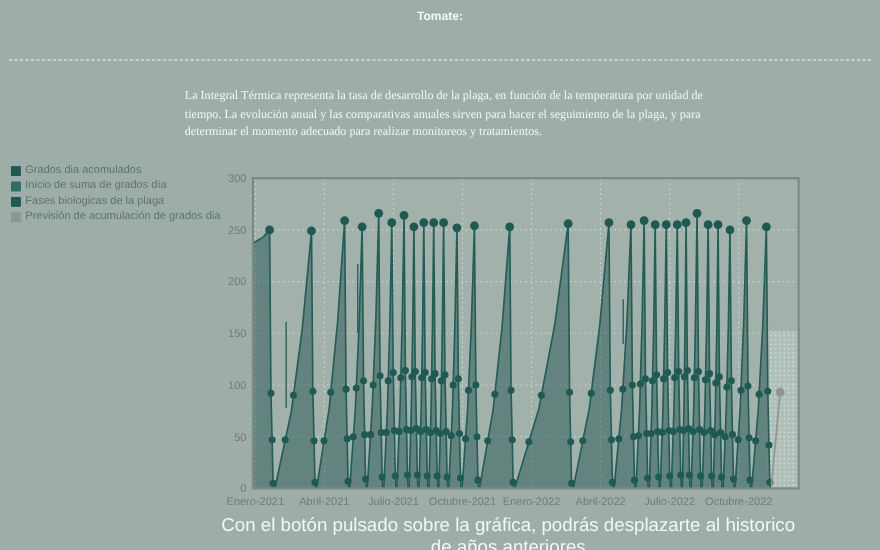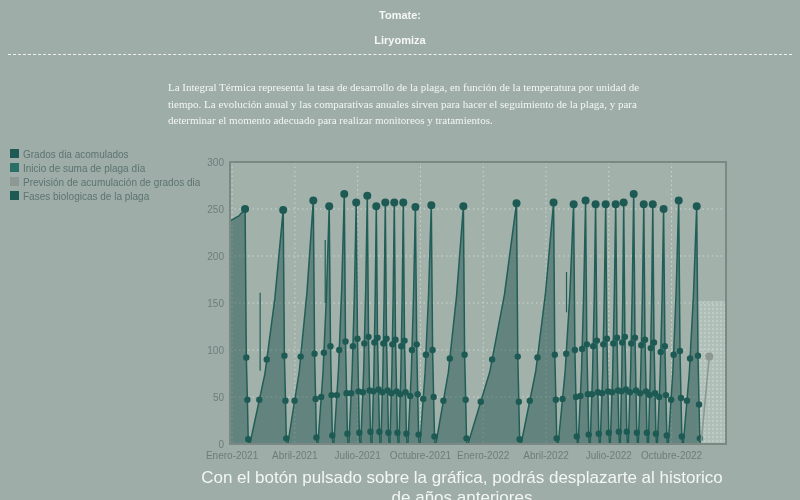--- a/index.html
+++ b/index.html
@@ -11,57 +11,56 @@
   }
   .hdr{position:absolute;left:0;top:0;width:800px;text-align:center;color:#f4f7f5;}
   .hdr .t1{font-size:11px;font-weight:bold;margin-top:9px;}
   .hdr .t2{font-size:11px;font-weight:bold;margin-top:13px;}
   .hdr-divider{position:absolute;left:8px;right:8px;top:46px;border:0;border-top:1px dashed #eef3f1;}
   .desc{
     position:absolute;left:168px;top:79px;width:488px;
     color:#f2f6f4;font-size:11px;line-height:1.5;margin:0;font-family:Liberation Serif, serif;
   }
   .legend{position:absolute;left:10px;top:149px;}
-  .legend-item{display:flex;align-items:flex-start;margin-bottom:3px;cursor:pointer;}
+  .legend-item{display:flex;align-items:flex-end;margin-bottom:3px;cursor:pointer;}
   .legend-swatch{width:9px;height:9px;display:inline-block;margin-right:4px;flex:0 0 auto;}
   .legend-label{font-size:10px;color:#5d7470;white-space:nowrap;}
   .chart-wrap{position:absolute;left:192px;top:152px;width:540px;height:326px;}
   svg text{font-family:"Liberation Sans","DejaVu Sans",sans-serif;}
   .hint{
     position:absolute;left:192px;top:468px;width:540px;text-align:center;
     color:#f2f6f4;font-size:17px;
   }
 </style>
 </head>
 <body>
 
 <div class="hdr">
   <div class="t1">Tomate:</div>
-  <div class="t2">Liryomiza</div>
 </div>
 <hr class="hdr-divider">
 
 <p class="desc">La Integral Térmica representa la tasa de desarrollo de la plaga, en función de la temperatura por unidad de tiempo. La evolución anual y las comparativas anuales sirven para hacer el seguimiento de la plaga, y para determinar el momento adecuado para realizar monitoreos y tratamientos.</p>
 
 <div class="legend" id="legend">
     <div class="legend-item">
       <span class="legend-swatch" style="background: rgb(30, 90, 84);"></span>
       <span class="legend-label">Grados dia acomulados</span>
     </div>
     <div class="legend-item">
       <span class="legend-swatch" style="background: rgb(42, 110, 102);"></span>
-      <span class="legend-label">Inicio de suma de plaga día</span>
+      <span class="legend-label">Inicio de suma de grados día</span>
+    </div>
+    <div class="legend-item">
+      <span class="legend-swatch" style="background: rgb(30, 90, 84);"></span>
+      <span class="legend-label">Fases biologicas de la plaga</span>
     </div>
     <div class="legend-item">
       <span class="legend-swatch" style="background: rgb(141, 152, 148);"></span>
       <span class="legend-label">Previsión de acumulación de grados dia</span>
-    </div>
-    <div class="legend-item">
-      <span class="legend-swatch" style="background: rgb(30, 90, 84);"></span>
-      <span class="legend-label">Fases biologicas de la plaga</span>
     </div>
   </div>
 
 <div class="chart-wrap">
   <svg id="chart" width="540" height="326" viewBox="0 0 540 326">
       <rect x="38" y="10" width="496" height="282" fill="#a3b1ab"></rect>
       <g>
         <rect x="505.7468354430379" y="149.11999999999998" width="28.253164556962076" height="142.88000000000002" fill="#bcc8c3" opacity="0.55"></rect>
         <rect x="505.7468354430379" y="149.11999999999998" width="28.253164556962076" height="142.88000000000002" fill="url(#fdots)"></rect>
       </g>

